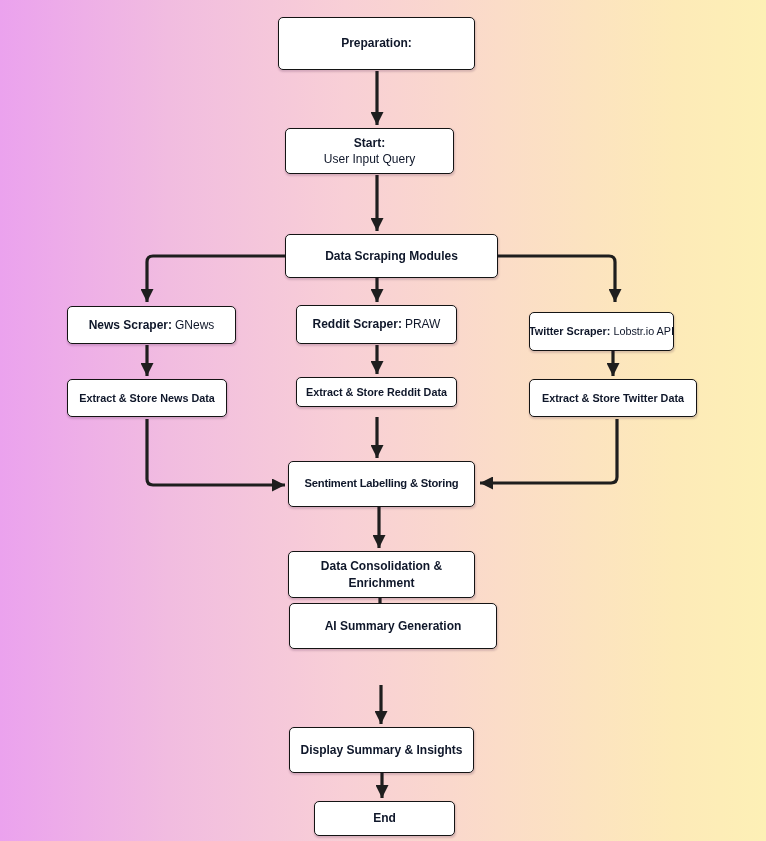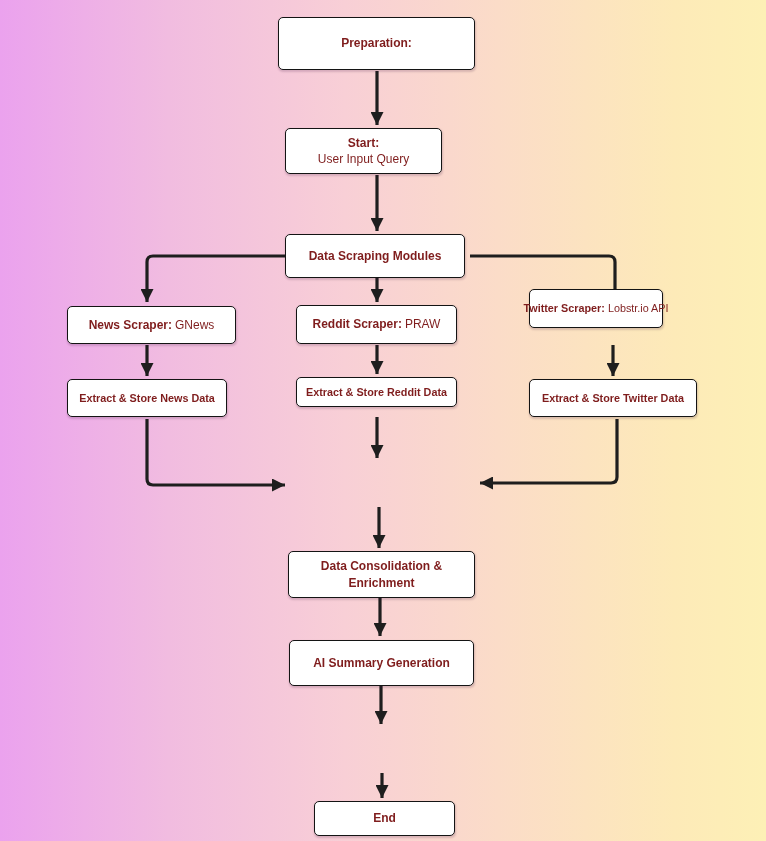--- a/index.html
+++ b/index.html
@@ -11,21 +11,21 @@
   }
   .stage { position:absolute; inset:0; width:766px; height:841px; }
   .node {
     position:absolute;
     background:#ffffff;
     border:1.6px solid #141414;
     border-radius:5px;
     box-sizing:border-box;
     display:flex; align-items:center; justify-content:center;
     text-align:center;
-    color:#7f1d1d;
+    color:#0f172a;
     font-size:12px; font-weight:700;
     line-height:1.35;
     padding:2px 4px;
     box-shadow:0.5px 1.5px 2px rgba(60,20,60,0.18);
     white-space:nowrap;
   }
   .node.multi { white-space:normal; }
   .node.sm { font-size:10.8px; }
   .node.md { font-size:11.2px; letter-spacing:-0.2px; }
   .node .title { display:block; font-weight:700; }
@@ -62,68 +62,74 @@
     <path class="edge" d="M381,685 L381,724" marker-end="url(#ah)"></path>
     <path class="edge" d="M382,773 L382,798" marker-end="url(#ah)"></path>
   </svg>
 
   <div class="node multi" style="left:278px;top:17px;width:197px;height:53px;">
     <div>
       <span class="title">Preparation:</span>
     </div>
   </div>
 
-  <div class="node multi" style="left:285px;top:128px;width:157px;height:46px;">
+  <div class="node multi" style="left:285px;top:128px;width:169px;height:46px;">
     <div>
       <span class="title">Start:</span>
       <span class="body">User Input Query</span>
     </div>
   </div>
 
-  <div class="node" style="left:285px;top:234px;width:180px;height:44px;">
+  <div class="node" style="left:285px;top:234px;width:213px;height:44px;">
     <span>Data Scraping Modules</span>
   </div>
 
   <div class="node" style="left:67px;top:306px;width:169px;height:38px;">
     <span>
       <span class="prefix">News Scraper:</span><span class="value">GNews</span>
     </span>
   </div>
 
   <div class="node" style="left:296px;top:305px;width:161px;height:39px;">
     <span>
       <span class="prefix">Reddit Scraper:</span><span class="value">PRAW</span>
     </span>
   </div>
 
-  <div class="node sm" style="left:529px;top:289px;width:134px;height:39px;">
+  <div class="node sm" style="left:529px;top:312px;width:145px;height:39px;">
     <span>
       <span class="prefix">Twitter Scraper:</span><span class="value">Lobstr.io API</span>
     </span>
   </div>
 
   <div class="node sm" style="left:67px;top:379px;width:160px;height:38px;">
     <span>Extract &amp; Store News Data</span>
   </div>
 
   <div class="node sm" style="left:296px;top:377px;width:161px;height:30px;">
     <span>Extract &amp; Store Reddit Data</span>
   </div>
 
   <div class="node sm" style="left:529px;top:379px;width:168px;height:38px;">
     <span>Extract &amp; Store Twitter Data</span>
   </div>
 
+  <div class="node md" style="left:288px;top:461px;width:187px;height:46px;">
+    <span>Sentiment Labelling &amp; Storing</span>
+  </div>
 
   <div class="node multi" style="left:288px;top:551px;width:187px;height:47px;">
     <span>Data Consolidation &amp; Enrichment</span>
   </div>
 
-  <div class="node" style="left:289px;top:640px;width:185px;height:46px;">
+  <div class="node" style="left:289px;top:603px;width:208px;height:46px;">
     <span>AI Summary Generation</span>
   </div>
 
+  <div class="node" style="left:289px;top:727px;width:185px;height:46px;">
+    <span>Display Summary &amp; Insights</span>
+  </div>
 
   <div class="node" style="left:314px;top:801px;width:141px;height:35px;">
     <span>End</span>
   </div>
 
 </div>
 
 </body></html>

